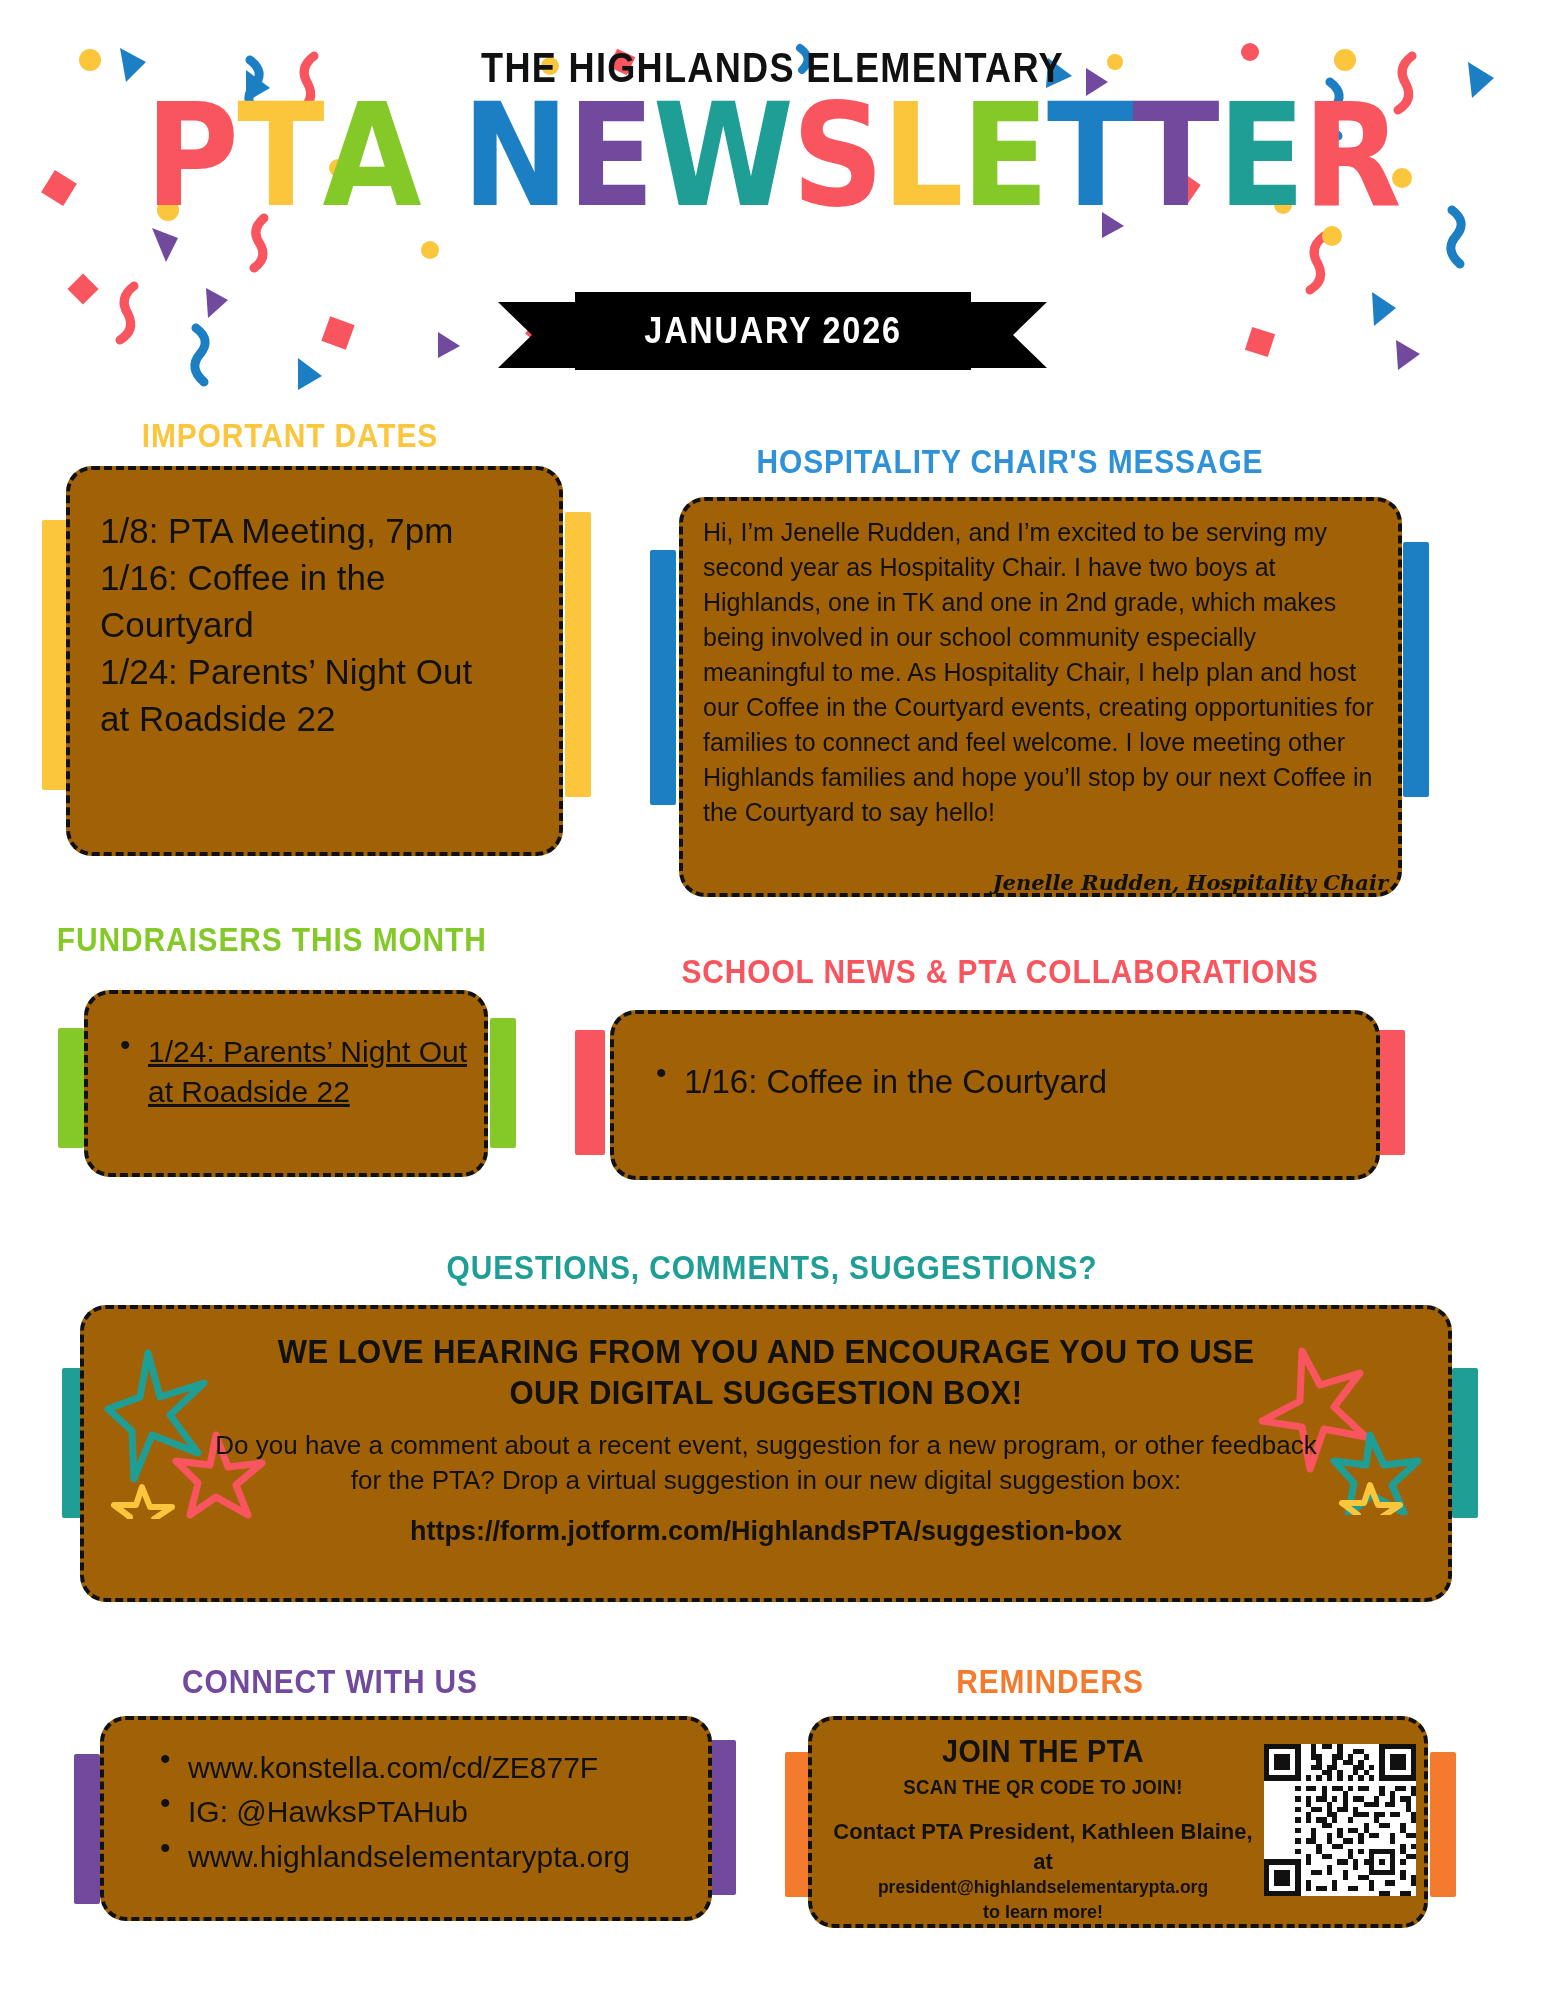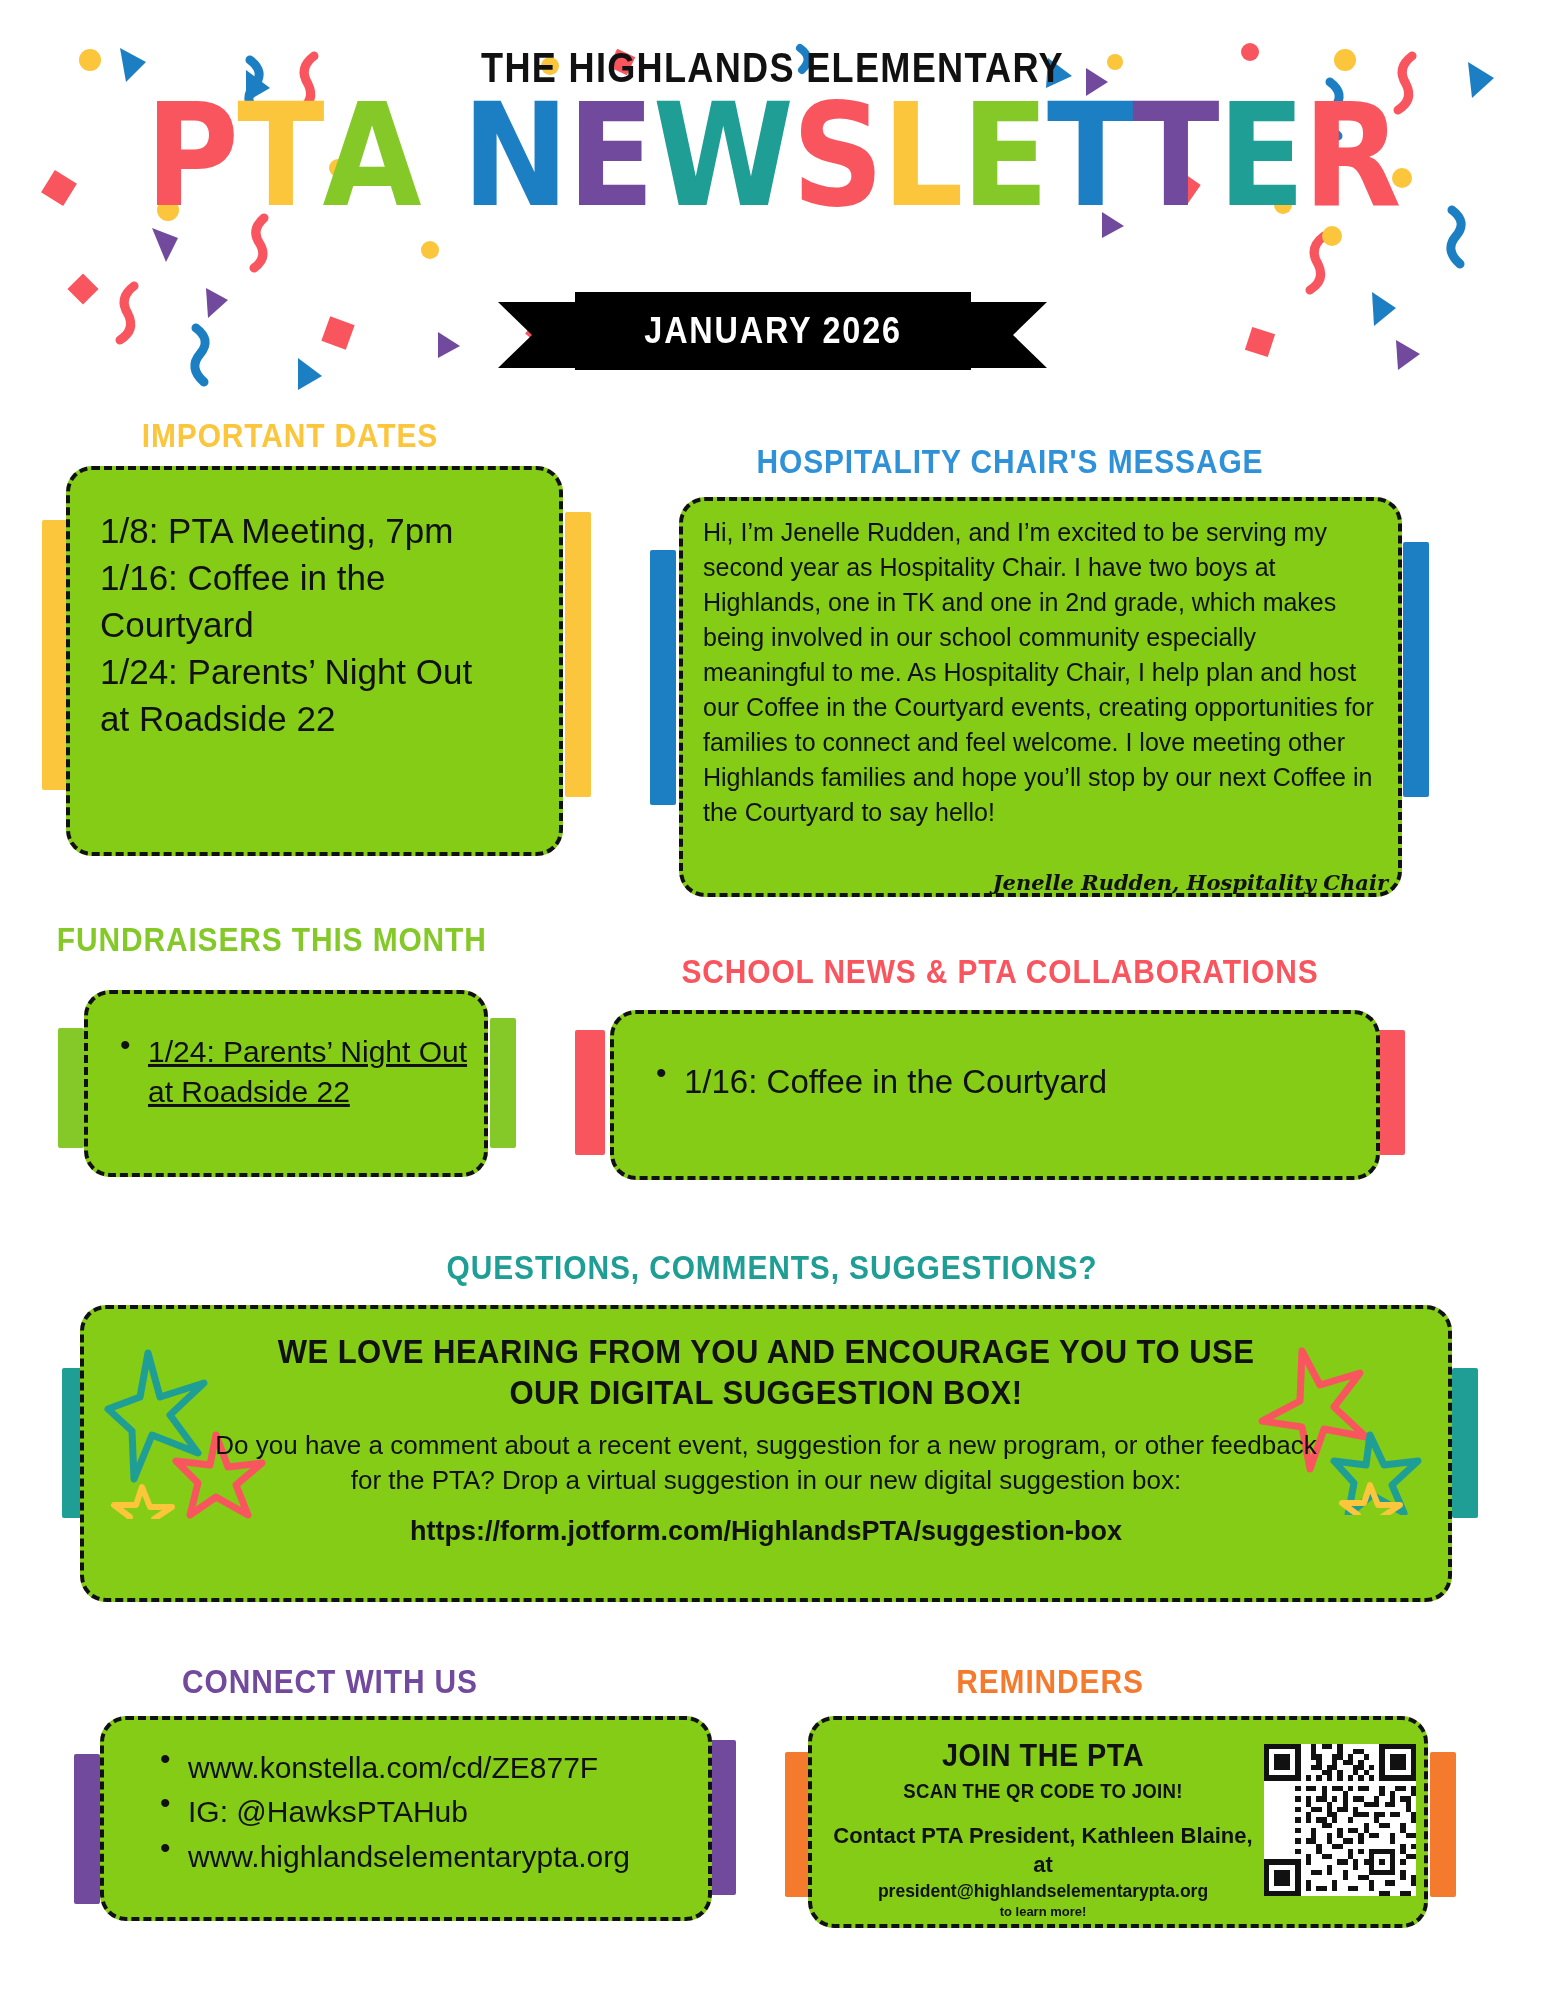--- a/index.html
+++ b/index.html
@@ -49,21 +49,21 @@
 
   
   .sec-head {
     position:absolute; font-family:"Liberation Sans", sans-serif;
     font-weight:700; letter-spacing:1px; white-space:nowrap;
     transform: scaleX(0.88); transform-origin: center;
   }
 
   
   .card {
-    position:absolute; background:#84cc16;
+    position:absolute; background:#a16207;
     border:4px dashed #111; border-radius:26px;
     z-index:3;
   }
   .tab {
     position:absolute; z-index:1; border-radius:2px;
   }
 
   .body-text {
     font-family:"Liberation Sans", sans-serif;
     color:#111;
@@ -242,21 +242,21 @@
   <div class="tab" style="left:785px; top:1752px; width:26px; height:145px; background:#f47a2e;"></div>
   <div class="tab" style="left:1430px; top:1752px; width:26px; height:145px; background:#f47a2e;"></div>
 
   <div class="card" style="left:808px; top:1716px; width:620px; height:212px;">
     <div style="display:flex; align-items:center; height:100%;">
       <div style="flex:1; text-align:center; padding:0 6px 0 16px;">
         <div class="body-text" style="font-weight:700; font-size:31px; letter-spacing:0.5px; transform:scaleX(0.93); margin-top:14px;">JOIN THE PTA</div>
         <div class="body-text" style="font-weight:700; font-size:20px; letter-spacing:0.3px; transform:scaleX(0.93); margin-top:6px;">SCAN THE QR CODE TO JOIN!</div>
         <div class="body-text" style="font-weight:700; font-size:22px; line-height:1.34; margin-top:18px;">Contact PTA President, Kathleen Blaine, at</div>
         <div class="body-text" style="font-weight:700; font-size:17.5px; line-height:1.34;">president@highlandselementarypta.org</div>
-        <div class="body-text" style="font-weight:700; font-size:13px; line-height:1.34;">to learn more!</div>
+        <div class="body-text" style="font-weight:700; font-size:18px; line-height:1.34;">to learn more!</div>
       </div>
       <div style="width:160px; padding-right:18px;">
         <svg class="qr" width="152" height="152" viewBox="0 0 29 29" shape-rendering="crispEdges">
           <rect width="29" height="29" fill="#fff"></rect>
           <g fill="#111">
 
             <rect x="0" y="0" width="7" height="1"></rect>
               <rect x="0" y="6" width="7" height="1"></rect>
             <rect x="0" y="0" width="1" height="7"></rect>
               <rect x="6" y="0" width="1" height="7"></rect>

